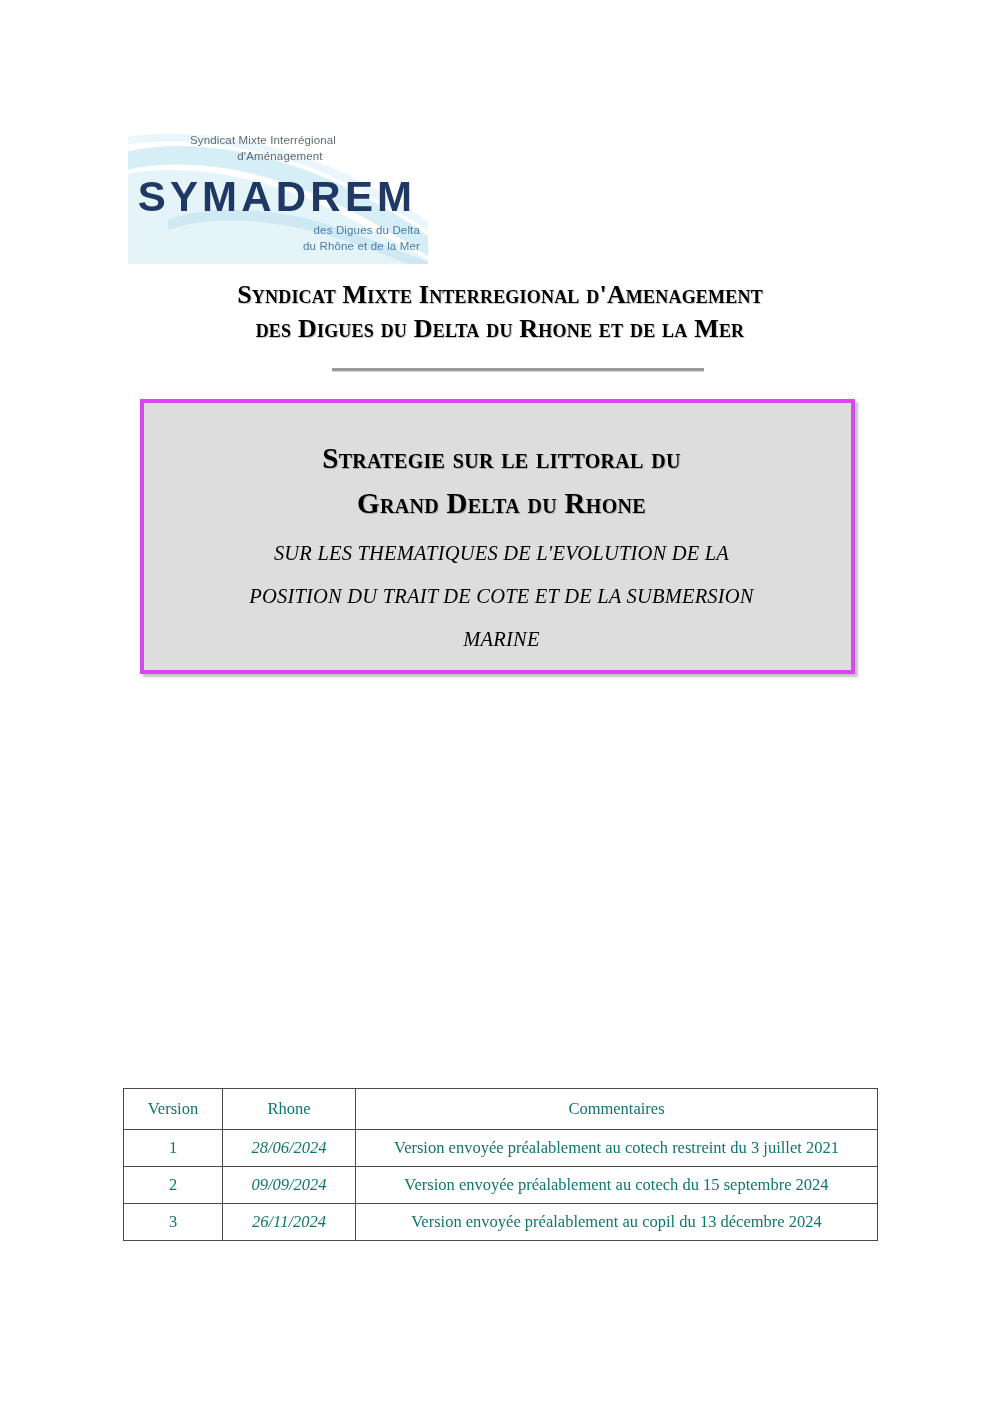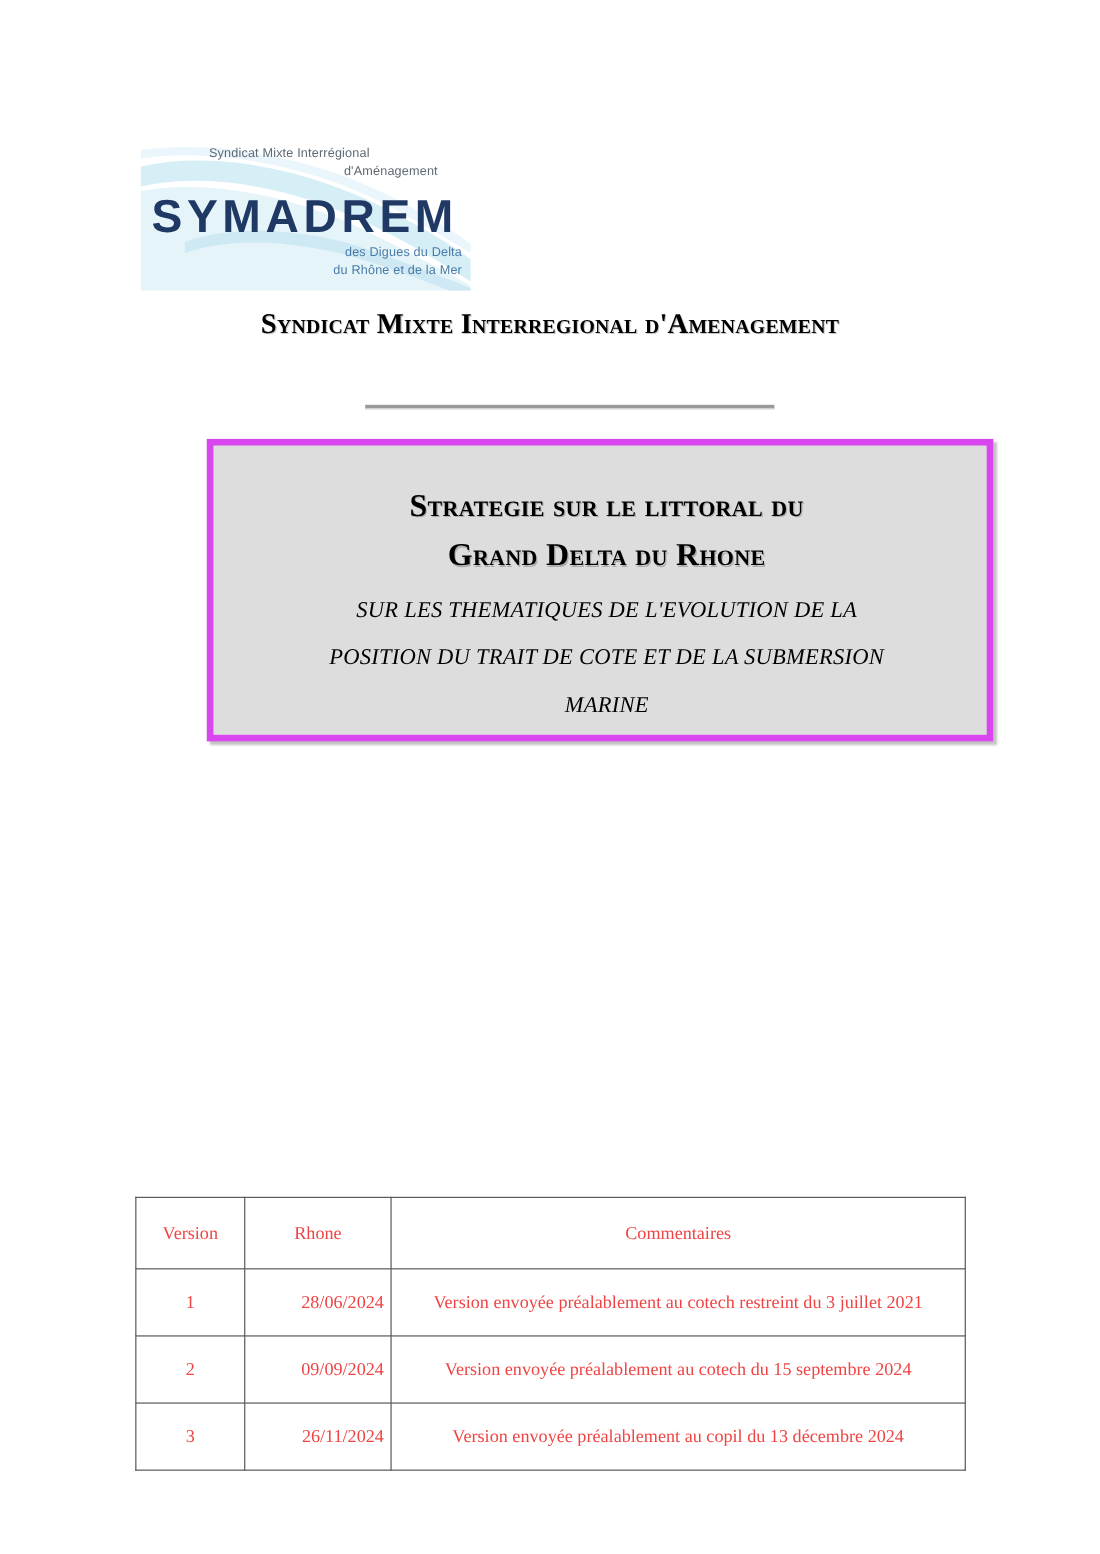--- a/index.html
+++ b/index.html
@@ -45,21 +45,20 @@
     text-align: center;
     font-family: "Liberation Sans", "DejaVu Sans", sans-serif;
     font-size: 11.5px;
     line-height: 16px;
     color: #5f6a74;
     letter-spacing: 0.15px;
   }
   .logo-top-text .l2 {
     display: block;
     padding-left: 34px;
-    text-align: right;
   }
   .logo-word {
     position: absolute;
     left: 4px;
     top: 50px;
     width: 290px;
     text-align: center;
     font-family: "Liberation Sans", "DejaVu Sans", sans-serif;
     font-size: 42px;
     font-weight: bold;
@@ -107,24 +106,23 @@
   }
 
   
   .title-box {
     position: absolute;
     left: 140px;
     top: 399px;
     width: 715px;
     height: 275px;
     background: #dddddd;
-    border: 6px solid #d946ef;
+    border: 4px solid #d946ef;
     box-shadow: 3px 3px 2px rgba(120,120,120,0.45);
     box-sizing: border-box;
-    margin-left: 48px;
   }
   .title-main {
     position: absolute;
     left: 0;
     top: 33px;
     width: 715px;
     text-align: center;
     font-size: 29px;
     line-height: 45px;
     font-weight: bold;
@@ -165,35 +163,36 @@
   .version-table {
     position: absolute;
     left: 123px;
     top: 1088px;
     width: 755px;
     border-collapse: collapse;
     font-size: 16.5px;
   }
   .version-table td, .version-table th {
     border: 1px solid #4a4a4a;
-    padding: 20px 6px;
+    padding: 8px 6px;
     font-weight: normal;
-    color: #ef4444;
+    color: #0f766e;
   }
   .version-table th {
     text-align: center;
     height: 24px;
   }
   .version-table td.c-version {
     text-align: center;
     width: 86px;
   }
   .version-table td.c-date {
-    text-align: right;
+    text-align: center;
     width: 120px;
+    font-style: italic;
   }
   .version-table td.c-comment {
     text-align: center;
   }
   .version-table th.h-version { width: 86px; }
   .version-table th.h-date { width: 120px; }
   .version-table tr { height: 29px; }
 </style>
 </head>
 <body>
@@ -217,20 +216,21 @@
     <div class="logo-word">SYMADREM</div>
 
     <div class="logo-sub">
       <span>des Digues du Delta</span><br>
       <span>du Rhône et de la Mer</span>
     </div>
   </div>
 
   <div class="org-heading">
     <span class="line">Syndicat Mixte Interregional d'Amenagement</span>
+    <span class="line">des Digues du Delta du Rhone et de la Mer</span>
   </div>
 
   <div class="divider"></div>
 
   <div class="title-box">
     <div class="title-main">
       <span class="line">Strategie sur le littoral du</span>
       <span class="line">Grand Delta du Rhone</span>
     </div>
     <div class="title-sub">

